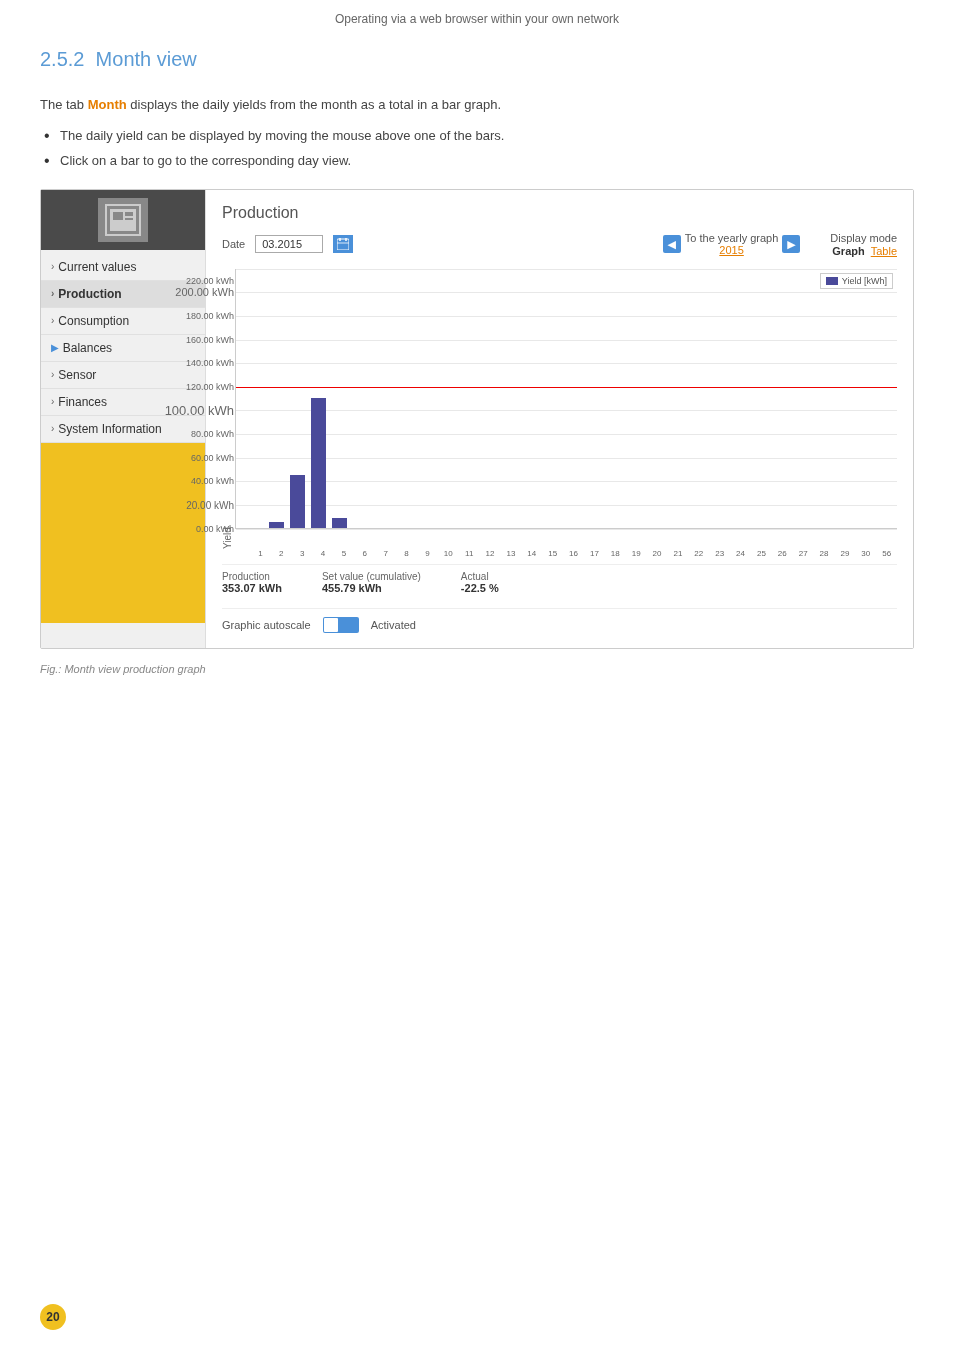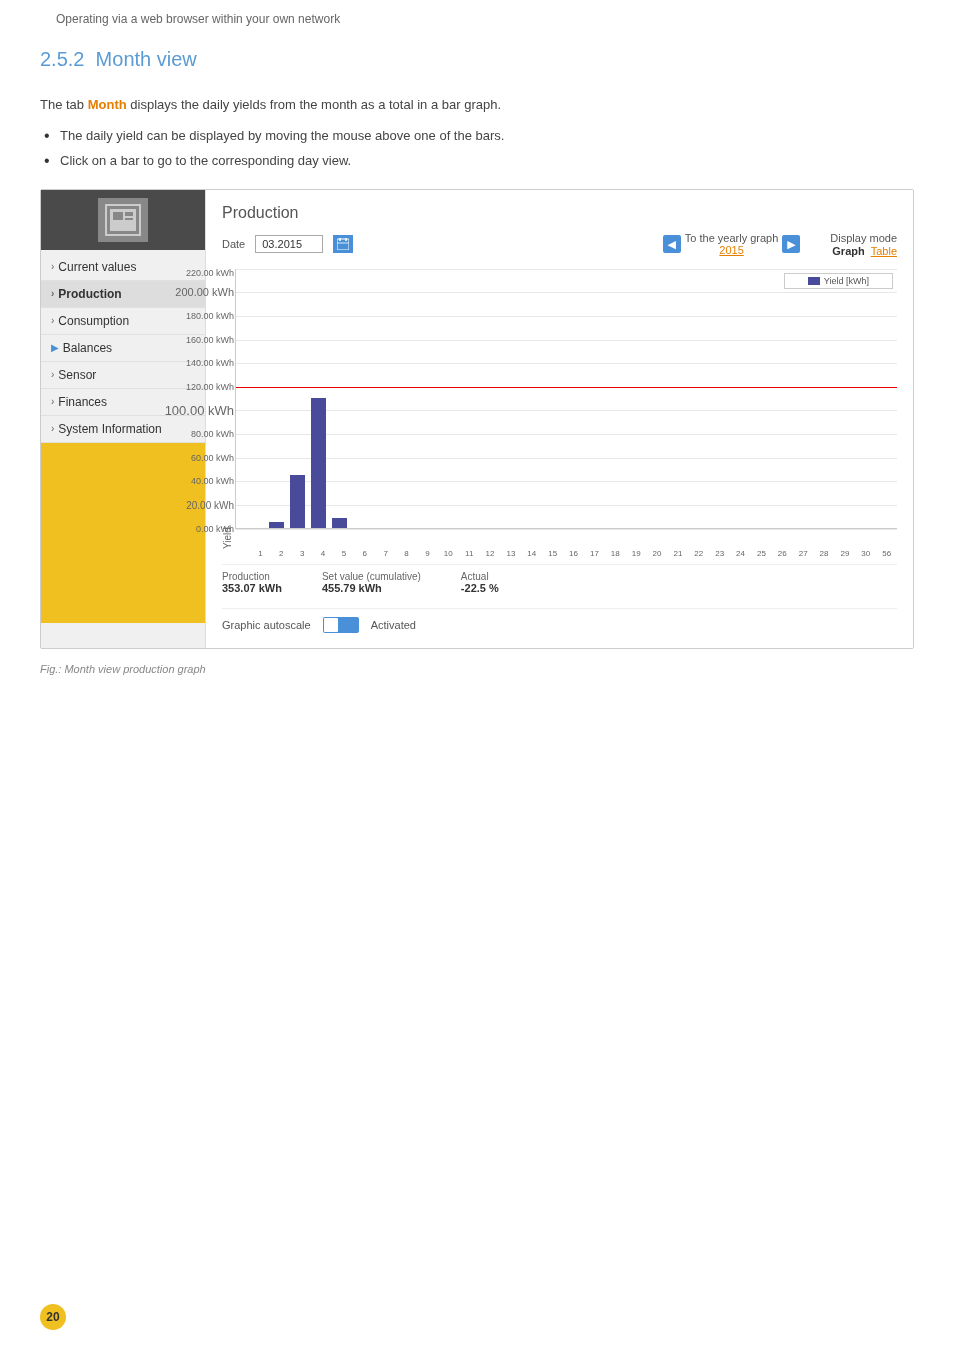--- a/index.html
+++ b/index.html
@@ -11,20 +11,21 @@
       width: 954px;
       min-height: 1350px;
       position: relative;
     }
 
     
     .breadcrumb-bar {
       padding: 12px 56px;
       font-size: 12px;
       color: #666;
+      text-align: center;
     }
 
     
     .main-content {
       padding: 10px 40px 40px 40px;
     }
 
     .section-title {
       color: #5b9bd5;
       font-size: 20px;
@@ -366,21 +367,21 @@
     .legend {
       position: absolute;
       top: 4px;
       right: 4px;
       display: flex;
       align-items: center;
       gap: 4px;
       font-size: 9px;
       color: #555;
       border: 1px solid #ccc;
-      padding: 2px 23px;
+      padding: 2px 5px;
       background: #fff;
     }
 
     .legend-color {
       width: 12px;
       height: 8px;
       background: #4a4a9a;
     }
 
     
@@ -646,21 +647,21 @@
               <div class="bar-wrapper"></div>
               <div class="bar-wrapper"></div>
               <div class="bar-wrapper"></div>
               <div class="bar-wrapper"></div>
             </div>
 
           <div class="legend">
             <div class="legend-color"></div>
             <span>Yield [kWh]</span>
           </div>
-        <div class="y-tick-label" style="top: 4px; right: calc(100% + 2px); position: absolute; font-size: 9px; color: rgb(102, 102, 102); white-space: nowrap; transform: translateY(-50%);">220.00 kWh</div>
+        <div class="y-tick-label" style="top: 12px; right: calc(100% + 2px); position: absolute; font-size: 9px; color: rgb(102, 102, 102); white-space: nowrap; transform: translateY(-50%);">220.00 kWh</div>
             <div class="y-tick-label" style="top: 23.66px; right: calc(100% + 2px); position: absolute; font-size: 11px; color: rgb(102, 102, 102); white-space: nowrap; transform: translateY(-50%);">200.00 kWh</div>
             <div class="y-tick-label" style="top: 47.32px; right: calc(100% + 2px); position: absolute; font-size: 9px; color: rgb(102, 102, 102); white-space: nowrap; transform: translateY(-50%);">180.00 kWh</div>
             <div class="y-tick-label" style="top: 70.98px; right: calc(100% + 2px); position: absolute; font-size: 9px; color: rgb(102, 102, 102); white-space: nowrap; transform: translateY(-50%);">160.00 kWh</div>
             <div class="y-tick-label" style="top: 94.64px; right: calc(100% + 2px); position: absolute; font-size: 9px; color: rgb(102, 102, 102); white-space: nowrap; transform: translateY(-50%);">140.00 kWh</div>
             <div class="y-tick-label" style="top: 118.3px; right: calc(100% + 2px); position: absolute; font-size: 9px; color: rgb(102, 102, 102); white-space: nowrap; transform: translateY(-50%);">120.00 kWh</div>
             <div class="y-tick-label" style="top: 141.7px; right: calc(100% + 2px); position: absolute; font-size: 13px; color: rgb(102, 102, 102); white-space: nowrap; transform: translateY(-50%);">100.00 kWh</div>
             <div class="y-tick-label" style="top: 165.36px; right: calc(100% + 2px); position: absolute; font-size: 9px; color: rgb(102, 102, 102); white-space: nowrap; transform: translateY(-50%);">80.00 kWh</div>
             <div class="y-tick-label" style="top: 189.02px; right: calc(100% + 2px); position: absolute; font-size: 9px; color: rgb(102, 102, 102); white-space: nowrap; transform: translateY(-50%);">60.00 kWh</div>
             <div class="y-tick-label" style="top: 212.68px; right: calc(100% + 2px); position: absolute; font-size: 9px; color: rgb(102, 102, 102); white-space: nowrap; transform: translateY(-50%);">40.00 kWh</div>
             <div class="y-tick-label" style="top: 236.34px; right: calc(100% + 2px); position: absolute; font-size: 10px; color: rgb(102, 102, 102); white-space: nowrap; transform: translateY(-50%);">20.00 kWh</div>

